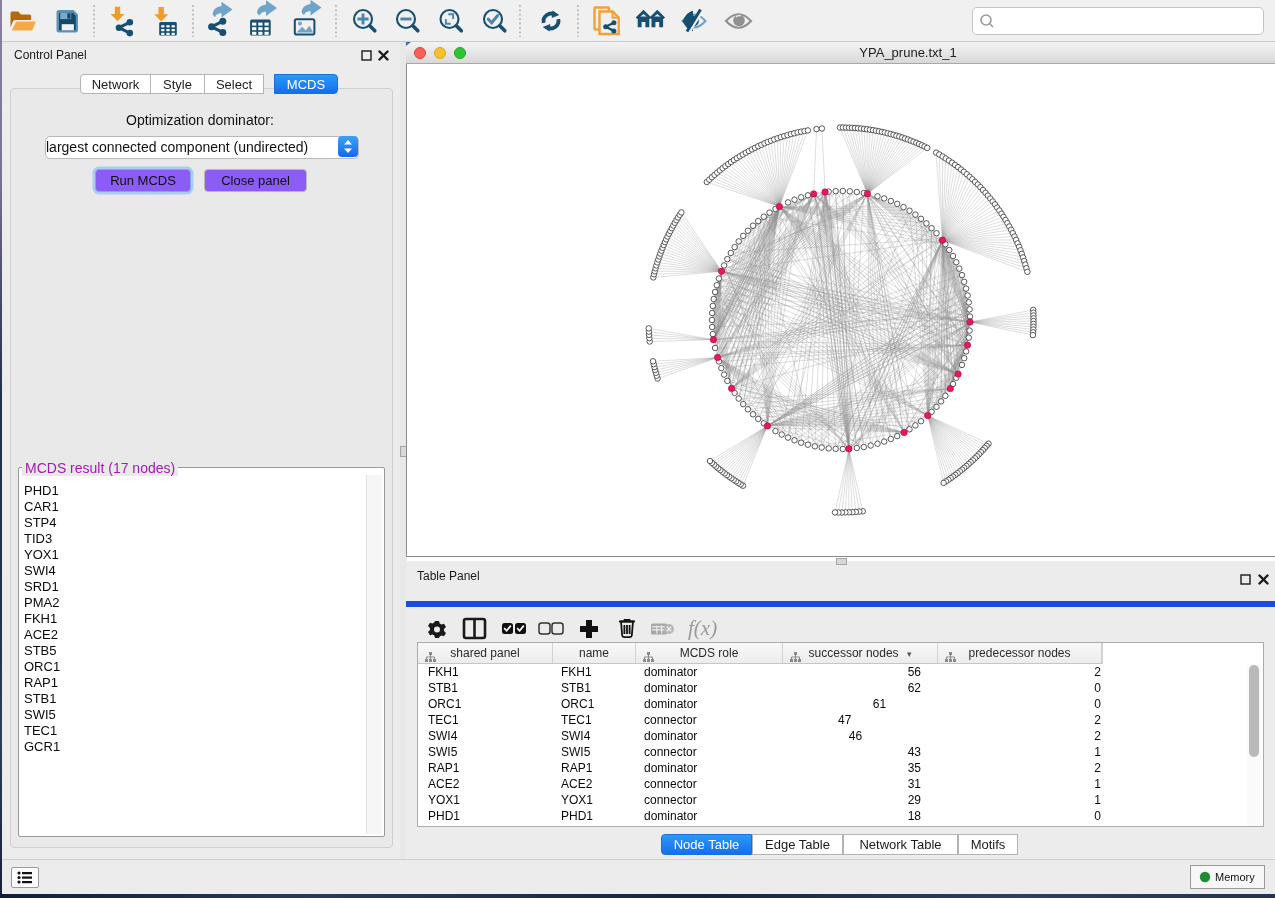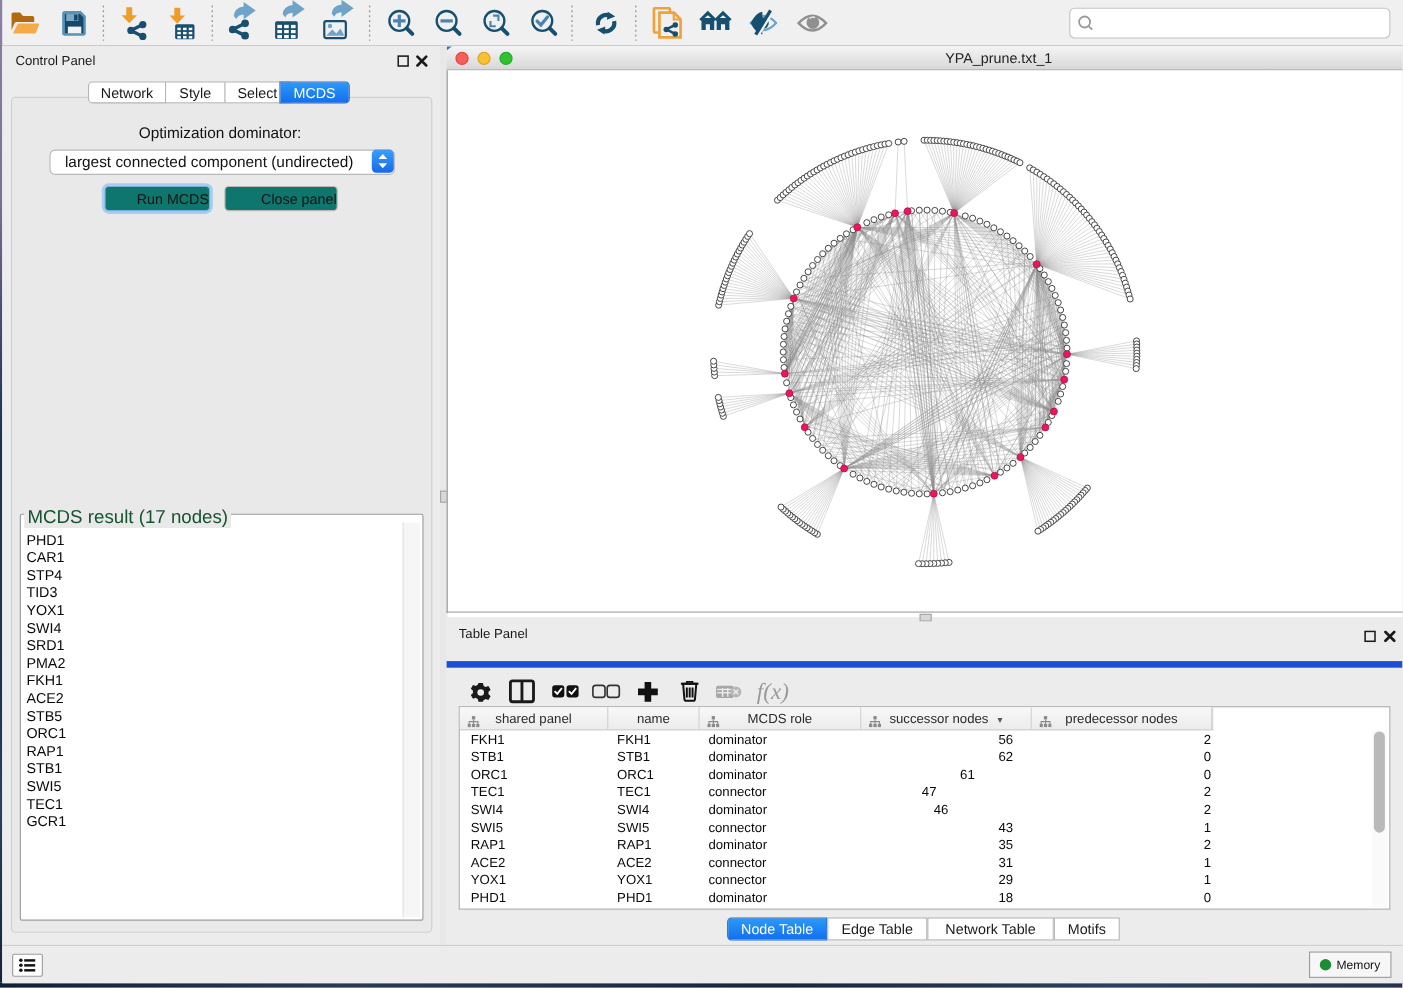--- a/index.html
+++ b/index.html
@@ -15,28 +15,28 @@
 #ctl{left:2px;top:42px;width:398px;height:817px;background:#ececec}
 #ctlTitle{left:14px;top:48px;font-size:12px;color:#1a1a1a}
 .winbtn{position:absolute;top:49px;font-size:12px;color:#222}
 #tabs1{left:80px;top:74px;height:20px}
 .tab{position:absolute;top:0;height:18px;border:1px solid #b5b5b5;background:#fff;
   font-size:13px;color:#1a1a1a;text-align:center;line-height:19px}
 .tabsel{background:linear-gradient(#2b99f8,#146fee);color:#fff;border-color:#1b6fd6}
 #panelbox{left:10px;top:88px;width:381px;height:758px;background:#e9e9e9;border:1px solid #cfcfcf;border-radius:4px}
 #optlabel{left:0;top:112px;width:400px;text-align:center;font-size:14px;color:#111}
 #combo{left:45px;top:136px;width:312px;height:21px;background:#fff;border:1px solid #b9b9b9;border-radius:5px;font-size:14px;color:#111;line-height:21px}
-#combo span{padding-left:13px}
+#combo span{}
 #combocap{left:338px;top:136px;width:20px;height:21px;border-radius:4px;background:linear-gradient(#3ba1fa,#1668ec)}
-.btn{position:absolute;height:21px;background:#0f766e;border:1px solid #b9b9b9;border-radius:4px;
-  font-size:13px;color:#111;text-align:right;line-height:21px}
+.btn{position:absolute;height:21px;background:#8b5cf6;border:1px solid #b9b9b9;border-radius:4px;
+  font-size:13px;color:#111;text-align:center;line-height:21px}
 #runbtn{left:95px;top:169px;width:94px;box-shadow:0 0 0 2.5px #a9cdf1;border-color:#7aaede}
 #closebtn{left:204px;top:169px;width:101px}
 #groupbox{left:18px;top:467px;width:365px;height:368px;border:1px solid #9a9a9a;border-radius:2px;background:#fff}
-#grouplabel{left:22px;top:460px;background:#e9e9e9;padding:0 3px;font-size:17px;color:#14532d}
+#grouplabel{left:22px;top:460px;background:#e9e9e9;padding:0 3px;font-size:14px;color:#a21caf}
 #mcdslist{left:24px;top:483px;font-size:13px;color:#0a0a0a;line-height:16px}
 #listscroll{left:366px;top:475px;width:15px;height:359px;background:#f6f6f6;border-left:1px solid #e2e2e2}
 
 #vsplit{left:400px;top:42px;width:6px;height:817px;background:#e8e8e8}
 #vshandle{left:400px;top:446px;width:5px;height:9px;background:#d8d8d8;border:1px solid #a5a5a5}
 
 #nettitle{left:406px;top:42px;width:869px;height:21px;background:linear-gradient(#f4f4f4,#d8d8d8);border-bottom:1px solid #a8a8a8}
 .light{position:absolute;top:47px;width:12px;height:12px;border-radius:6px;box-sizing:border-box}
 #nettext{left:406px;top:45px;width:1004px;text-align:center;font-size:13px;color:#222}
 #canvas{left:406px;top:64px;width:869px;height:492px;background:#fff;border-left:1px solid #8a8a8a;border-bottom:1px solid #8a8a8a;overflow:hidden}
@@ -193,21 +193,21 @@
       <rect x="1" y="1" width="9" height="9" fill="none" stroke="#1a1a1a" stroke-width="1.4"></rect>
     </svg></div>
 <div class="winbtn" style="left:378px;top:50px"><svg width="11" height="11" xmlns="http://www.w3.org/2000/svg">
       <path d="M1.5 1.5 L9.5 9.5 M9.5 1.5 L1.5 9.5" stroke="#1a1a1a" stroke-width="2.4" stroke-linecap="round"></path>
     </svg></div>
 <div class="abs" id="panelbox"></div>
 <div class="abs" id="tabs1">
   <div class="tab" style="left:0;width:69px;border-radius:4px 0 0 4px">Network</div>
   <div class="tab" style="left:70px;width:53px">Style</div>
   <div class="tab" style="left:124px;width:58px">Select</div>
-  <div class="tab tabsel" style="left:174px;width:62px;border-radius:0 4px 4px 0">MCDS</div>
+  <div class="tab tabsel" style="left:194px;width:62px;border-radius:0 4px 4px 0">MCDS</div>
 </div>
 <div class="abs" id="optlabel">Optimization dominator:</div>
 <div class="abs" id="combo"><span>largest connected component (undirected)</span></div>
 <div class="abs" id="combocap"><svg width="20" height="21" xmlns="http://www.w3.org/2000/svg">
       <path d="M6 8.5 l4-4.5 4 4.5z" fill="#fff"></path>
       <path d="M6 12.5 l4 4.5 4-4.5z" fill="#fff"></path>
     </svg></div>
 <div class="btn" id="runbtn">Run MCDS</div>
 <div class="btn" id="closebtn">Close panel</div>
 <div class="abs" id="groupbox"></div>

